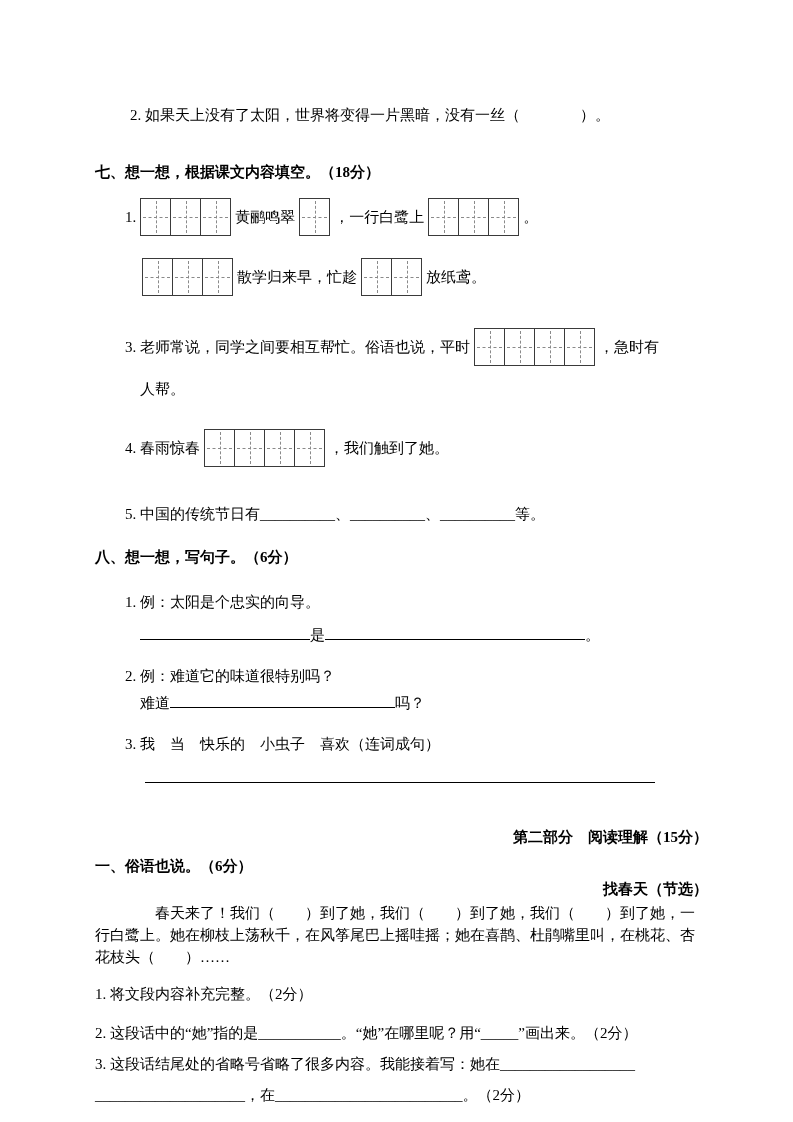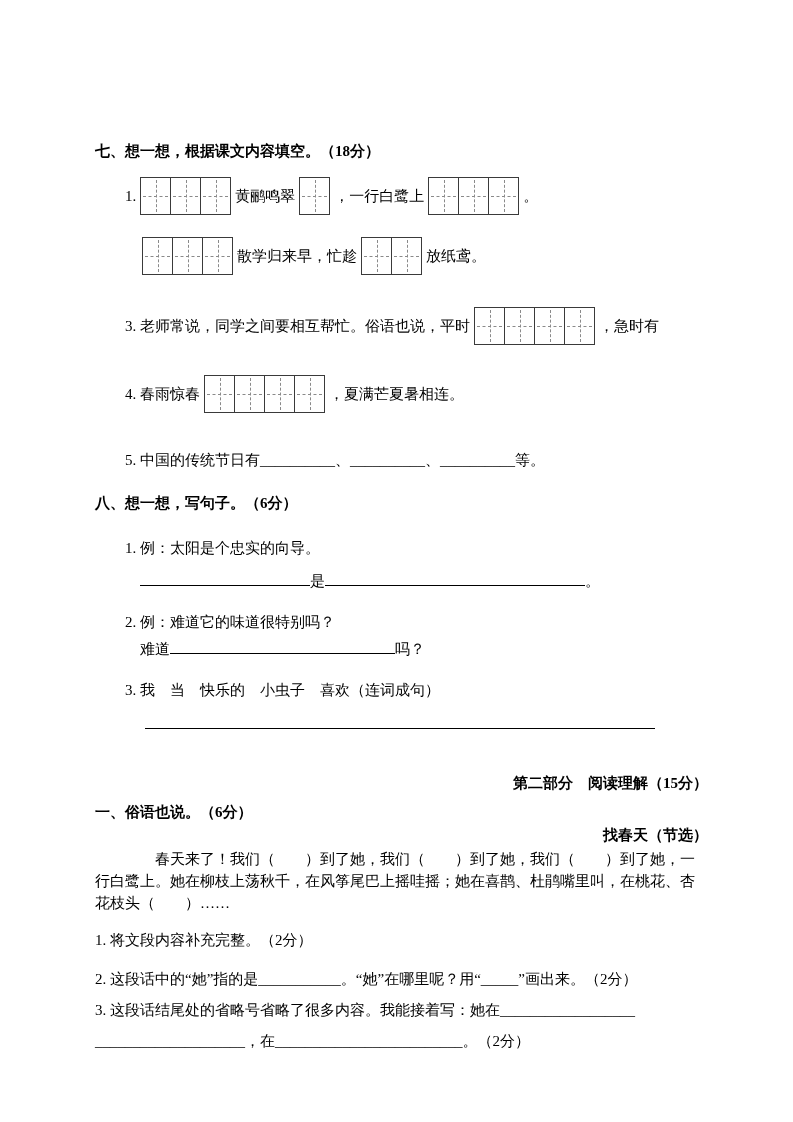--- a/index.html
+++ b/index.html
@@ -52,20 +52,21 @@
   .mt20 { margin-top: 20px; } .mt22 { margin-top: 22px; }
   .mt24 { margin-top: 24px; } .mt27 { margin-top: 27px; }
   .mt28 { margin-top: 28px; } .mt30 { margin-top: 30px; align-items: center; }
   .mt36 { margin-top: 36px; } .mt44 { margin-top: 44px; }
 </style>
 </head>
 <body>
 
 <div class="page">
 
+  <p class="line ind35">2. 如果天上没有了太阳，世界将变得一片黑暗，没有一丝（　　　　）。</p>
 
   <p class="line bold mt36">七、想一想，根据课文内容填空。（18分）</p>
 
   <div class="gridrow ind30 mt14">
     <span>1.</span>
     <span class="tian">
         <span class="gcell"></span>
         <span class="gcell"></span>
         <span class="gcell"></span>
       </span>
@@ -99,30 +100,31 @@
   <div class="gridrow ind30 mt30">
     <span>3. 老师常说，同学之间要相互帮忙。俗语也说，平时</span>
     <span class="tian">
         <span class="gcell"></span>
         <span class="gcell"></span>
         <span class="gcell"></span>
         <span class="gcell"></span>
       </span>
     <span>，急时有</span>
   </div>
+  <p class="line ind45 mt12">人帮。</p>
 
   <div class="gridrow ind30 mt28">
     <span>4. 春雨惊春</span>
     <span class="tian">
         <span class="gcell"></span>
         <span class="gcell"></span>
         <span class="gcell"></span>
         <span class="gcell"></span>
       </span>
-    <span>，夏满芒夏暑相连。</span>
+    <span>，我们触到了她。</span>
   </div>
 
   <p class="line ind30 mt36">5. 中国的传统节日有__________、__________、__________等。</p>
 
   <p class="line bold mt22">八、想一想，写句子。（6分）</p>
 
   <p class="line ind30 mt24">1. 例：太阳是个忠实的向导。</p>
 
   <div class="line ind45 mt12">
     <span class="blank w170"></span><span>是</span><span class="blank w260"></span><span>。</span>

